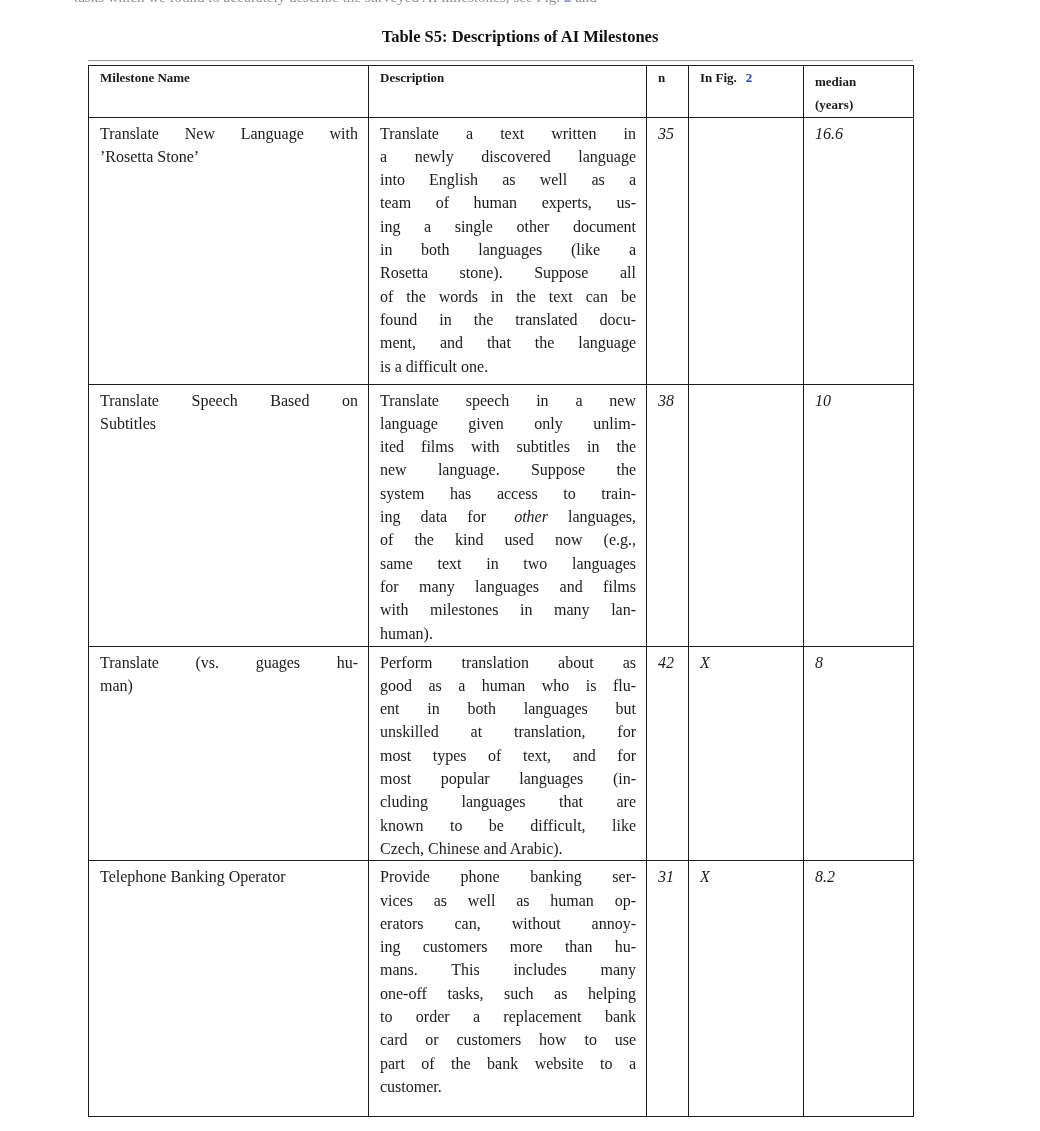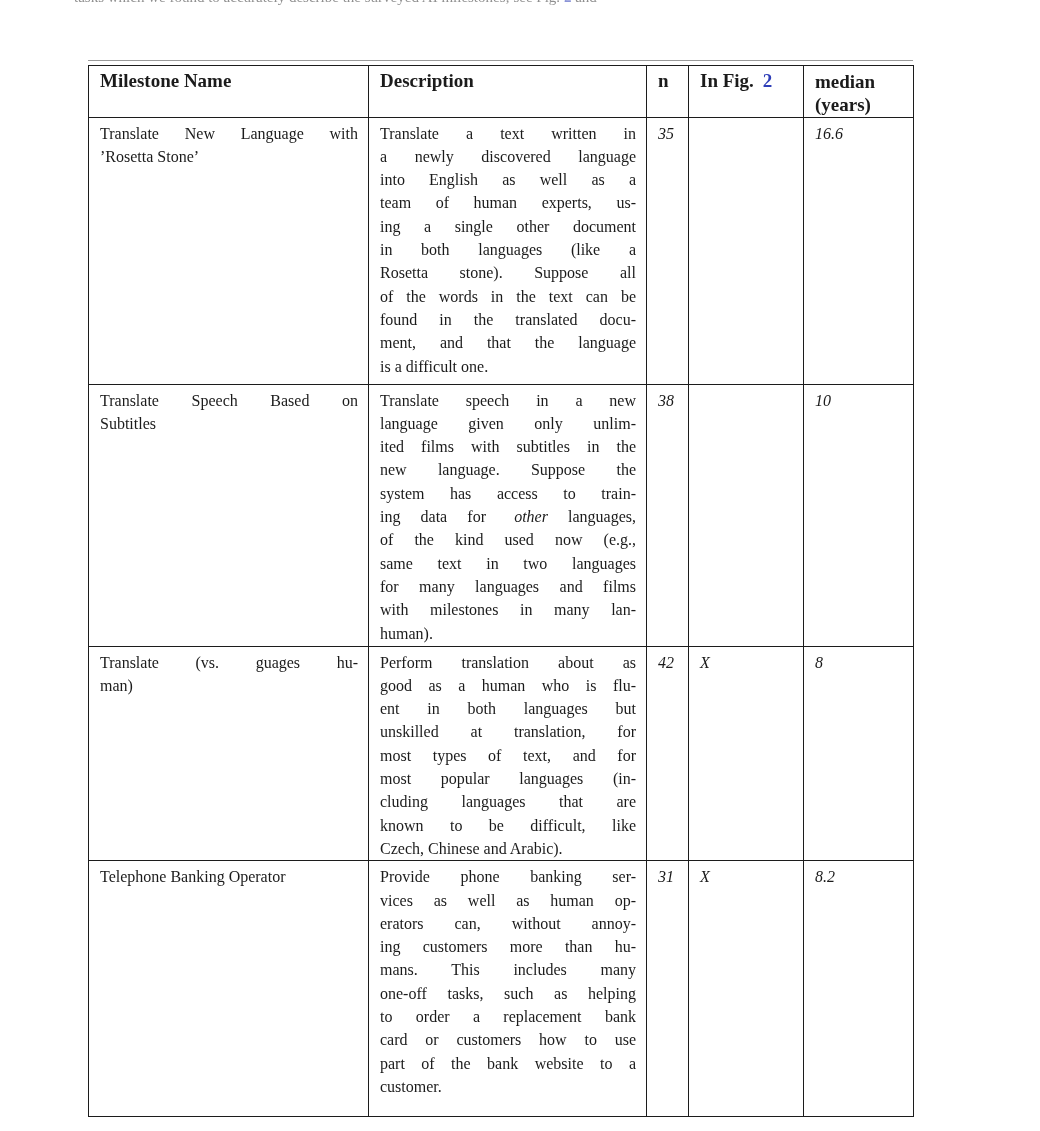--- a/index.html
+++ b/index.html
@@ -40,21 +40,21 @@
     vertical-align:top;
     padding:4px 10px 0 11px;
     overflow:hidden;
   }
   thead tr{height:49px;}
   tbody tr:nth-child(1){height:267px;margin-left:12px;}
   tbody tr:nth-child(2){height:262px;}
   tbody tr:nth-child(3){height:214px;}
   tbody tr:nth-child(4){height:256px;}
 
-  th{font-weight:bold;text-align:left;font-size:19px;padding-top:5px;}
+  th{font-weight:bold;text-align:left;font-size:13px;padding-top:5px;}
   .fig-link{font-weight:bold;margin-left:9px;cursor:pointer;text-decoration:none;}
 
   .tline{
     text-align:justify;text-align-last:justify;
     line-height:23.3px;white-space:normal;
   }
   .tline.last{text-align-last:left;}
   .tline em{font-style:italic;margin-left:8px;}
 
   .num{line-height:23.3px;font-style:italic;}
@@ -65,20 +65,21 @@
 <div class="page">
 
   <div class="cutoff-strip">
     <div class="inner">
       <span>tasks which we found to accurately describe the surveyed AI milestones; see Fig.</span>
       <span style="font-weight: bold; color: rgb(46, 62, 184);">2</span>
       <span>and Table S4.</span>
     </div>
   </div>
 
+  <div class="caption">Table S5: Descriptions of AI Milestones</div>
 
   <div class="tablewrap">
     <table class="milestones">
       <colgroup>
         <col style="width:280px">
         <col style="width:278px">
         <col style="width:42px">
         <col style="width:115px">
         <col style="width:110px">
       </colgroup>

